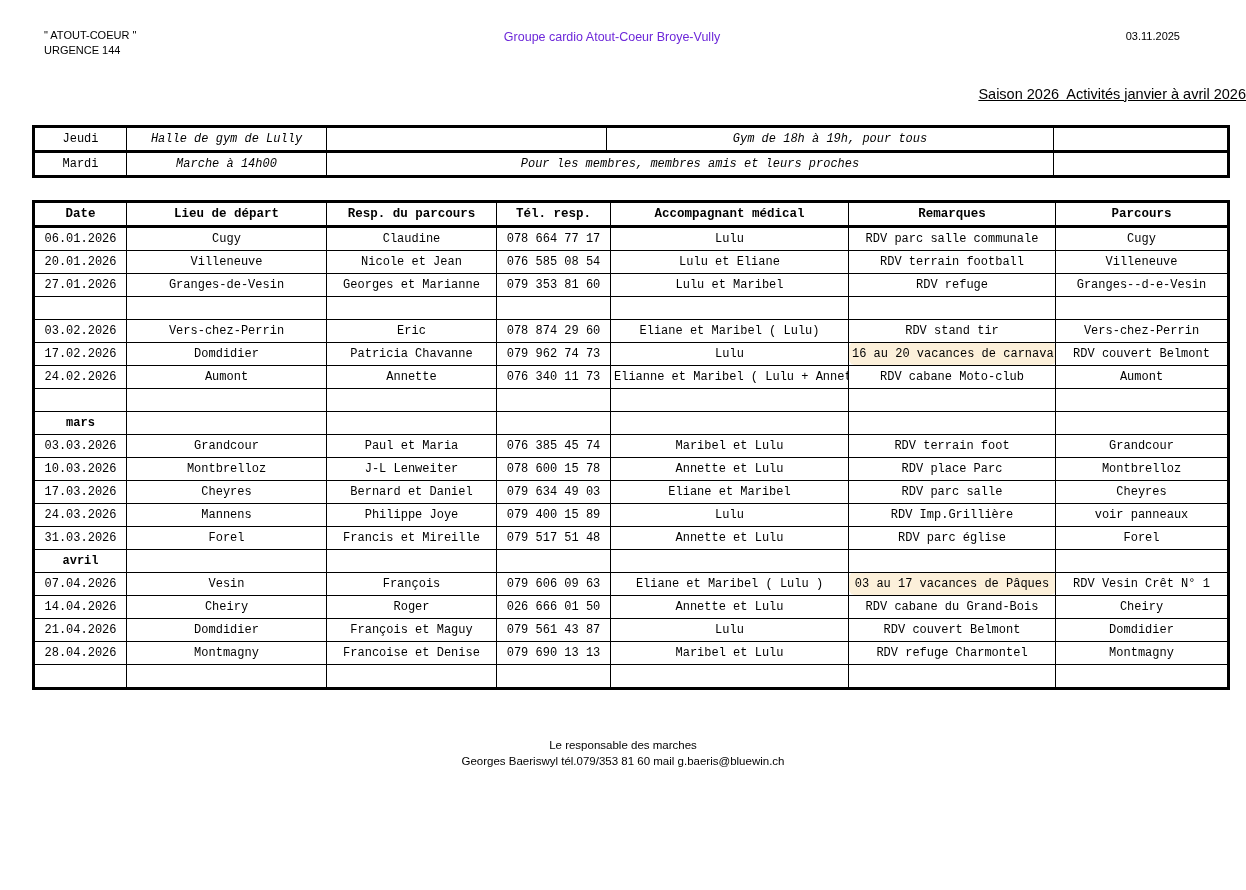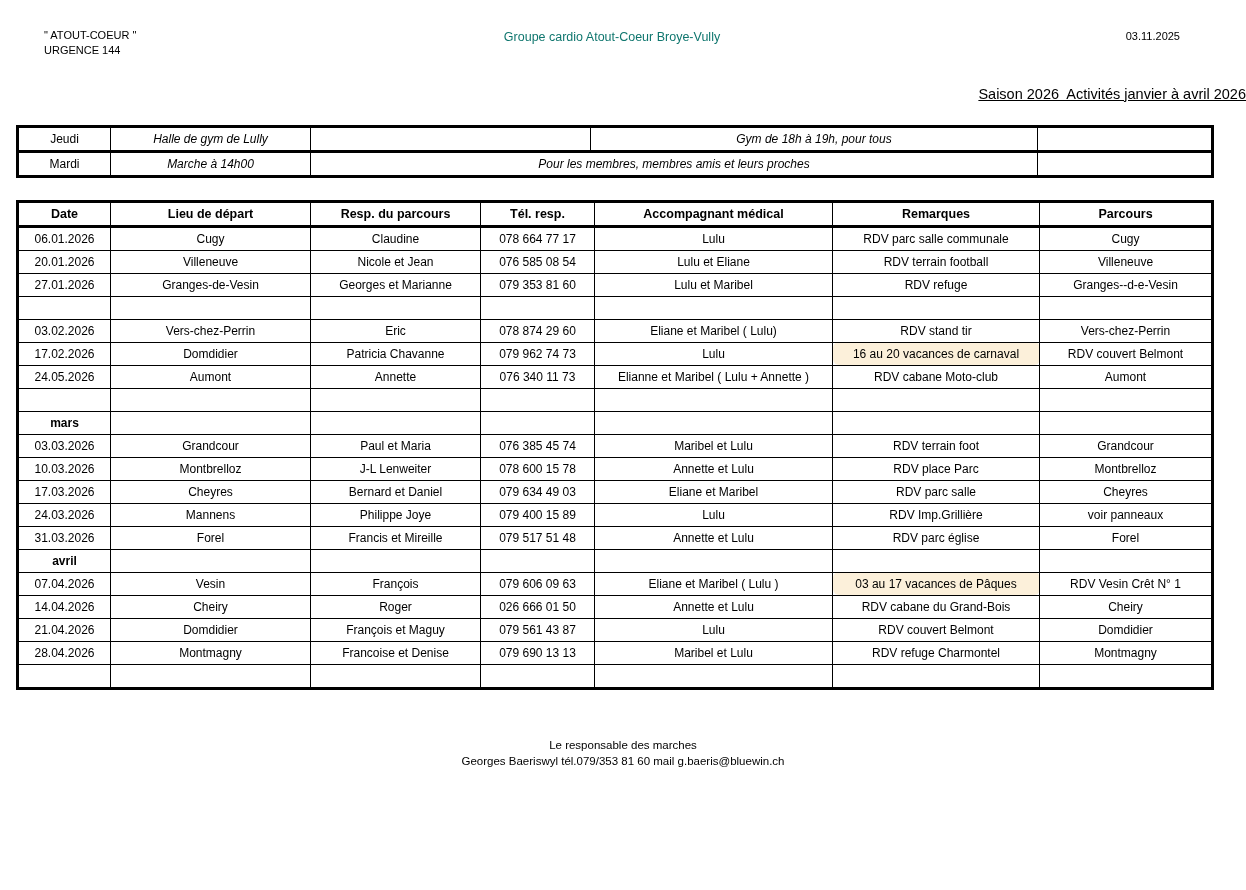--- a/index.html
+++ b/index.html
@@ -16,37 +16,38 @@
 
   
   .doc-header {
     display: flex;
     align-items: flex-start;
     padding: 28px 66px 0 44px;
   }
   .header-left  { flex: 1; font-size: 11px; line-height: 1.35; }
   .header-center{ flex: 2; text-align: center; font-size: 12.5px; padding-top: 2px; }
   .header-right { flex: 1; text-align: right; font-size: 11px; padding-top: 2px; }
-  .group-title  { color: #0f766e; }
+  .group-title  { color: #6d28d9; }
 
   
   .season-title-wrap { text-align: right; margin-top: 27px; }
   .season-title {
     font-size: 14.5px;
     text-decoration: underline;
     white-space: pre;
   }
 
   
   table {
     border-collapse: collapse;
     table-layout: fixed;
     width: 1195px;
-    margin-left: 16px;
+    margin-left: 32px;
     font-size: 12px;
+    font-family: Liberation Mono, monospace;
   }
   td, th {
     border: 1px solid #000;
     height: 22px;
     text-align: center;
     vertical-align: middle;
     padding: 0 3px;
     overflow: hidden;
     white-space: nowrap;
   }
@@ -191,21 +192,21 @@
         <tr>
           <td>17.02.2026</td>
           <td>Domdidier</td>
           <td>Patricia Chavanne</td>
           <td>079 962 74 73</td>
           <td>Lulu</td>
           <td class="hl">16 au 20 vacances de carnaval</td>
           <td>RDV couvert Belmont</td>
         </tr>
         <tr>
-          <td>24.05.2026</td>
+          <td>24.02.2026</td>
           <td>Aumont</td>
           <td>Annette</td>
           <td>076 340 11 73</td>
           <td>Elianne et Maribel ( Lulu + Annette )</td>
           <td>RDV cabane Moto-club</td>
           <td>Aumont</td>
         </tr>
         <tr>
           <td></td>
           <td></td>

